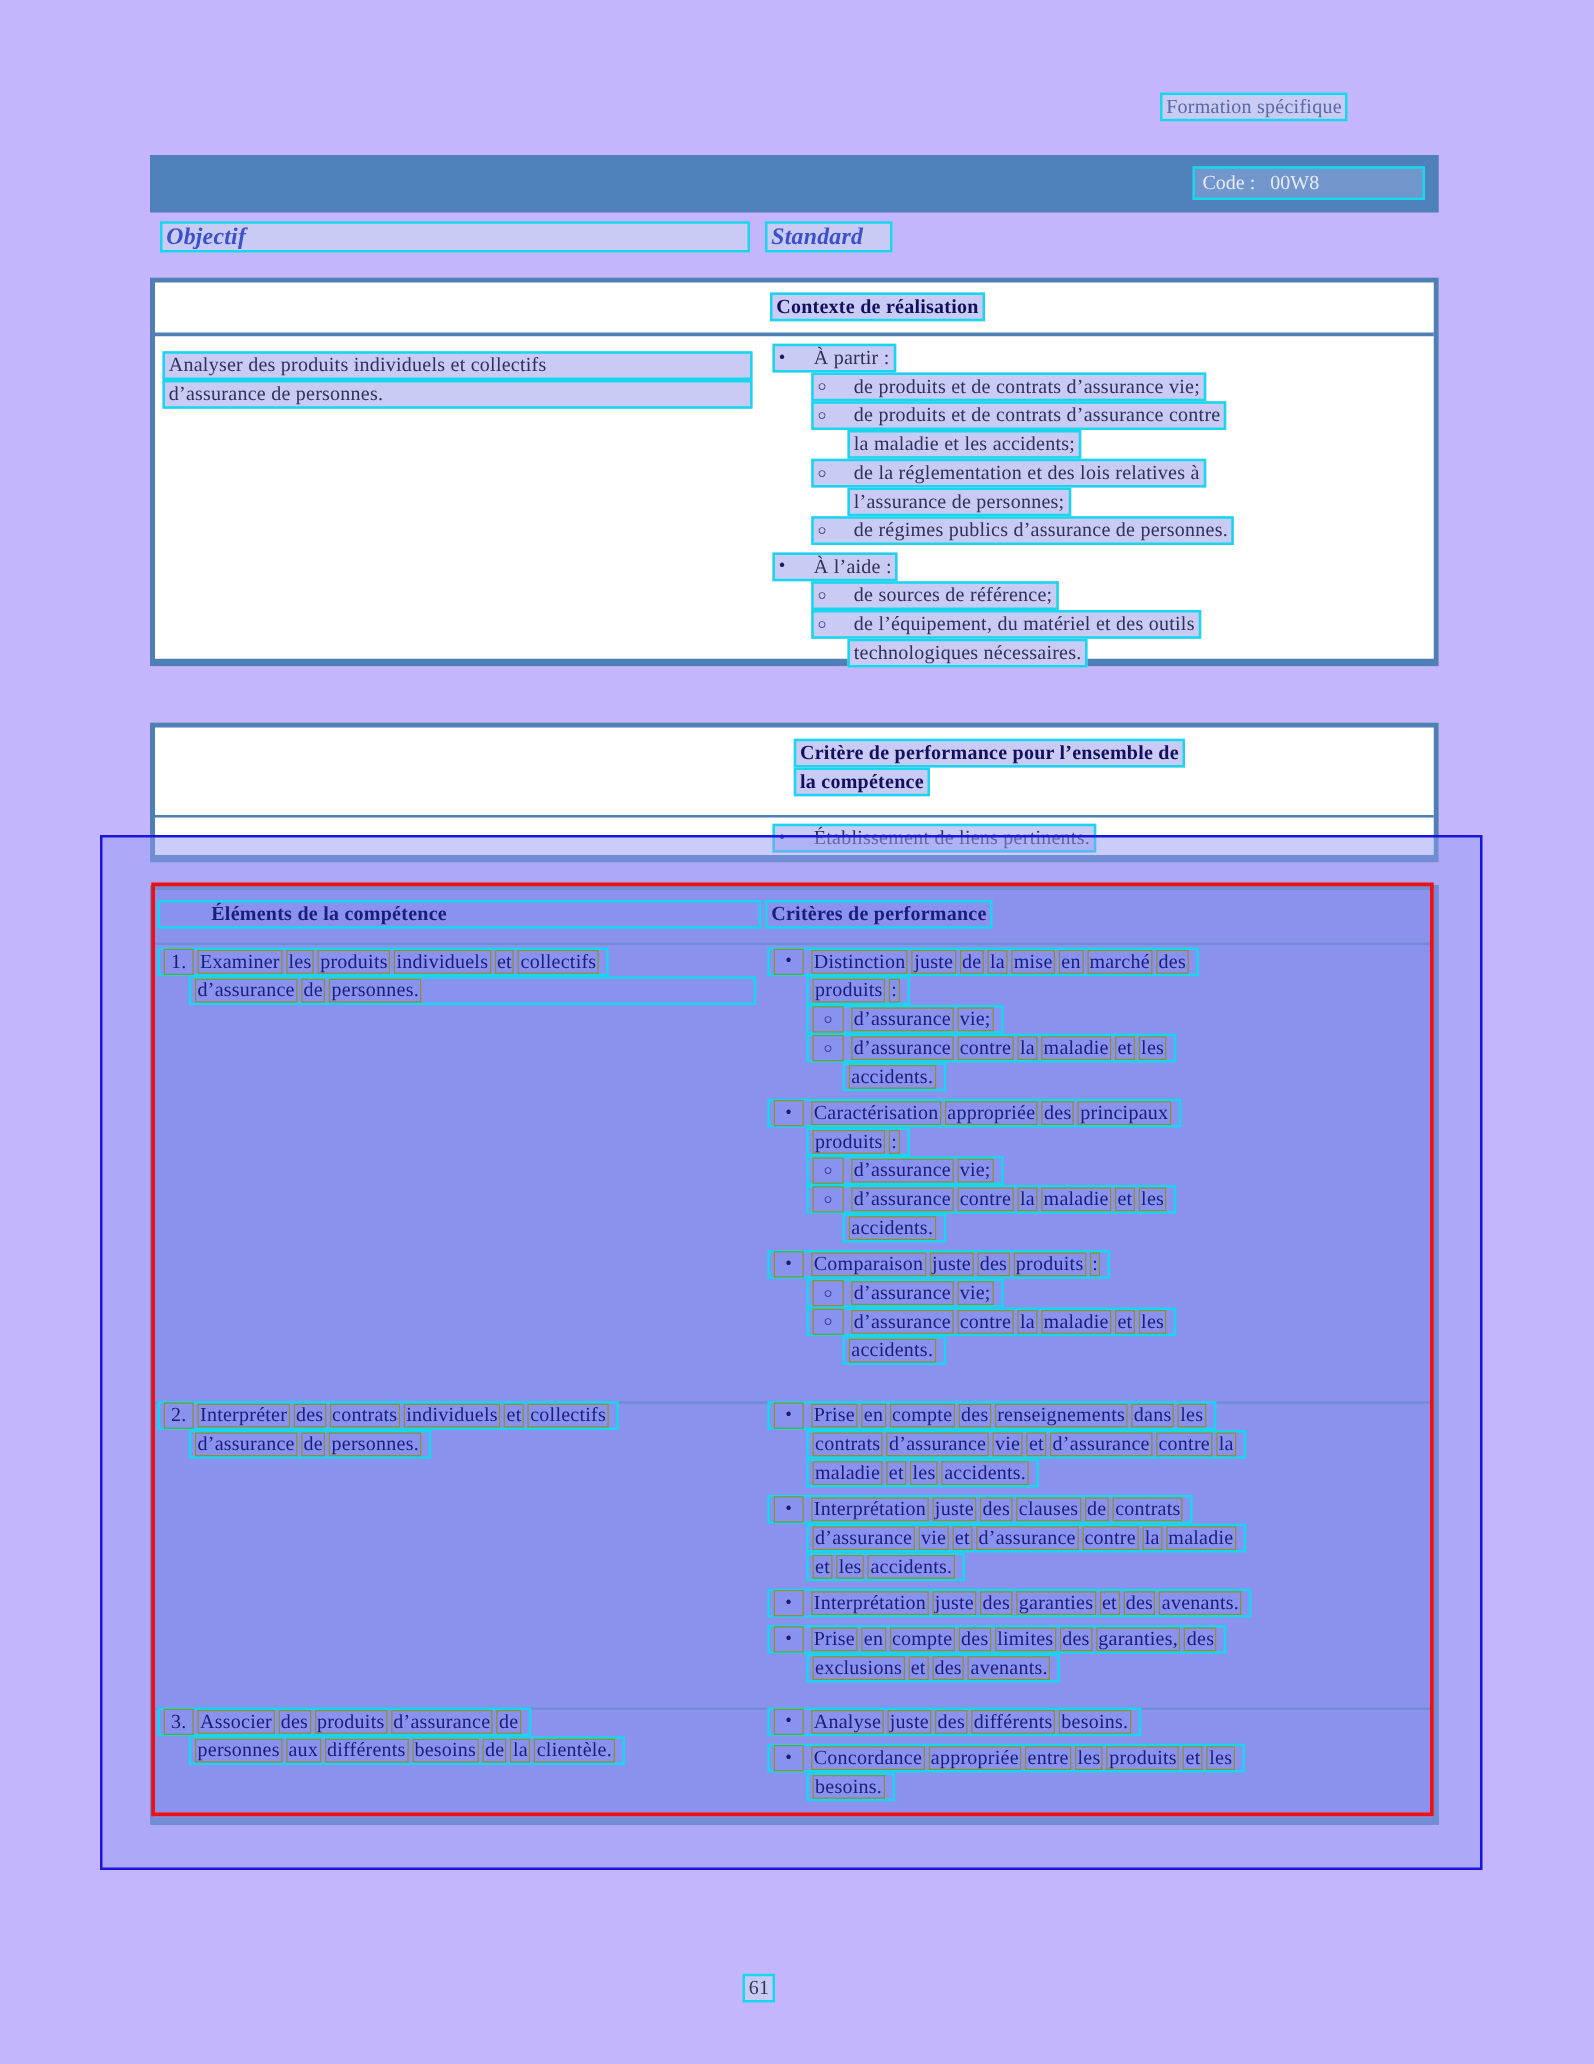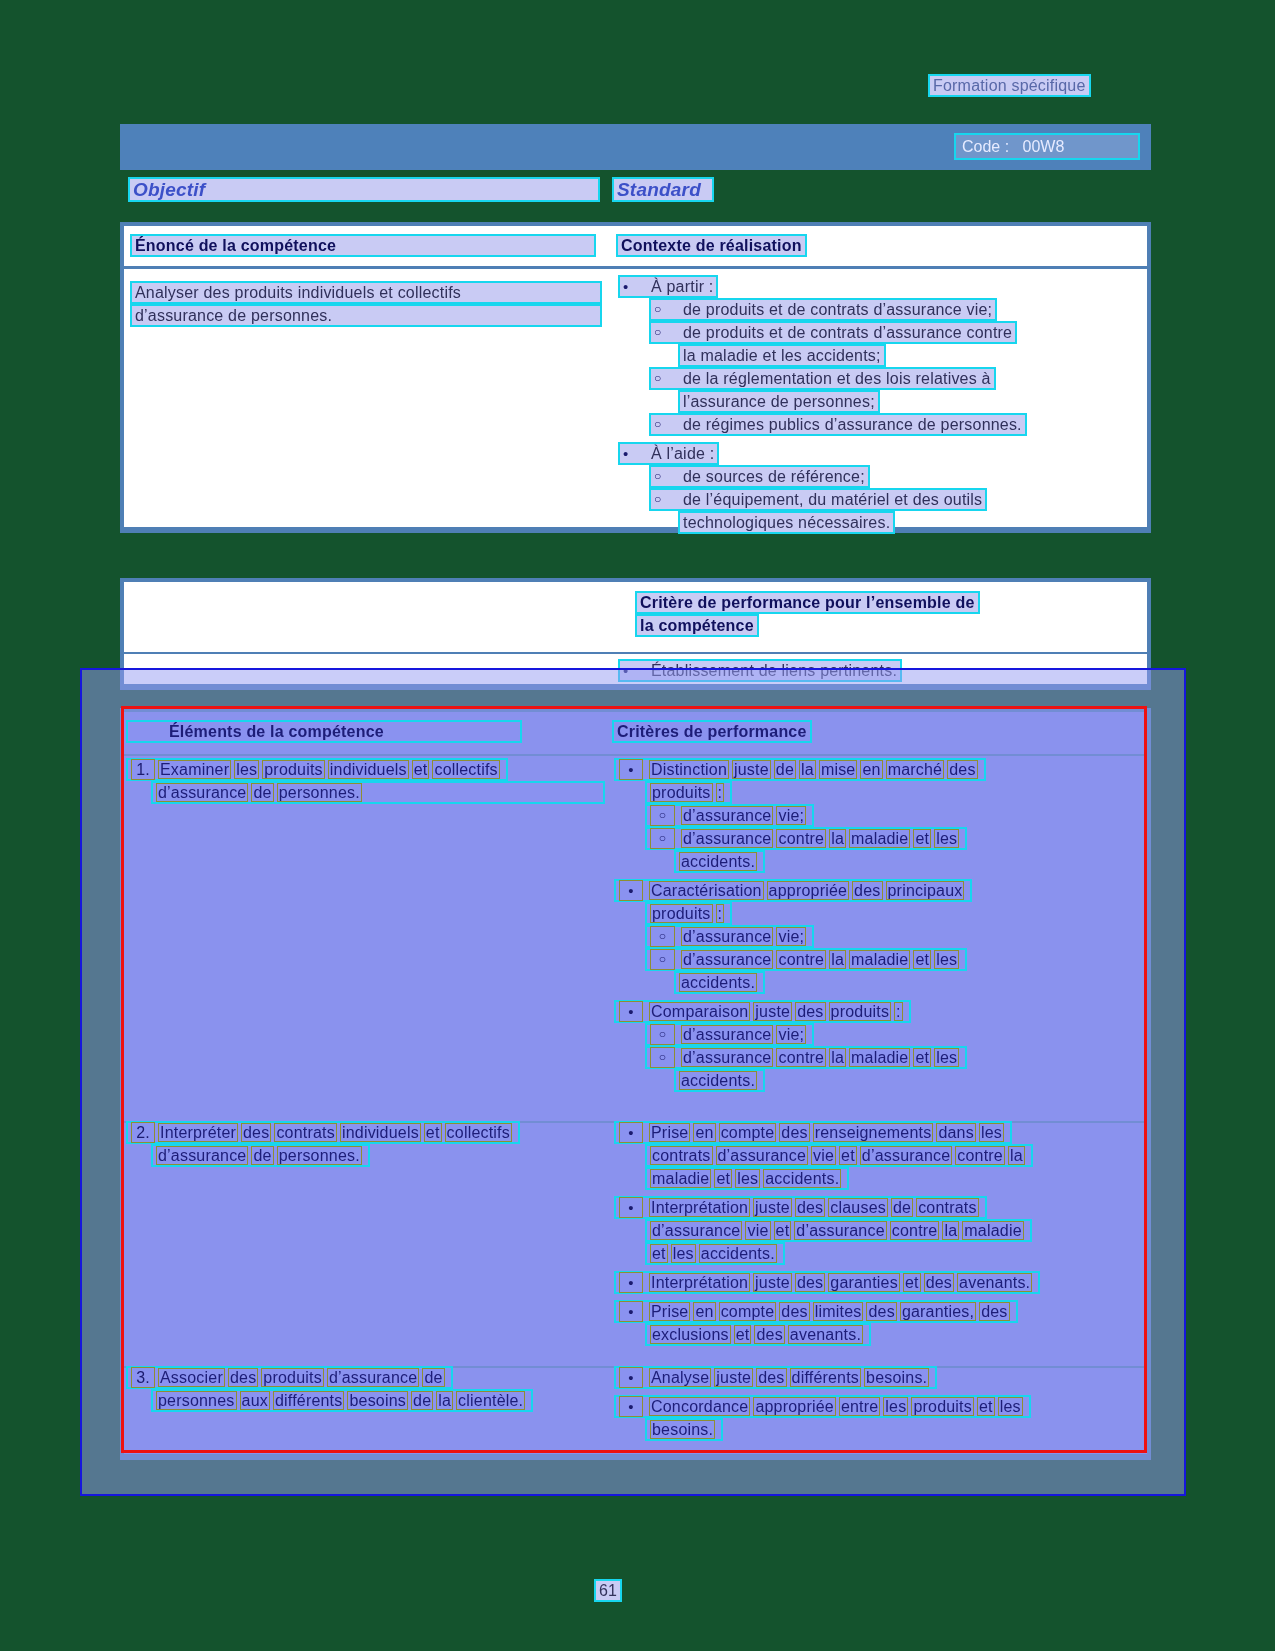--- a/index.html
+++ b/index.html
@@ -8,22 +8,22 @@
     --cyan:#17d6ee;
     --lav:#c9cbf4;
     --navy:#30305a;
     --head:#10105c;
     --onavy:#1d1d78;
     --wordb:#8e8e33;
     --t3line:#8a92f0;
   }
   html,body{margin:0;padding:0;background:#ffffff;}
   .page{
-    position:relative;width:1275px;height:1651px;background:#14532d;
-    font-family:Liberation Sans, sans-serif;color:var(--navy);overflow:hidden;
+    position:relative;width:1275px;height:1651px;background:#c4b5fd;
+    font-family:Liberation Serif, serif;color:var(--navy);overflow:hidden;
   }
   
   .hl{
     display:inline-flex;align-items:center;box-sizing:border-box;
     border:2px solid var(--cyan);background:var(--lav);
     height:23px;padding:0 3px;font-size:16px;letter-spacing:.2px;white-space:nowrap;
   }
   .line{height:23px;display:flex;align-items:flex-start;padding-left:19px;}
   .line.gap{margin-top:6px;}
   .mk{display:inline-block;color:#1b1b6e;flex:0 0 auto;}
@@ -89,21 +89,21 @@
   }
   .t3sep{position:absolute;left:0;width:100%;height:2px;background:var(--steel);}
   .sep1{top:42px;} .sep2{top:409px;} .sep3{top:654px;}
   .t3content{position:absolute;left:120px;top:708px;width:1031px;height:752px;z-index:15;color:var(--onavy);}
   .t3content .hl{background:var(--t3line);color:var(--onavy);}
   .t3content .abs{position:absolute;}
   .h3l{left:6px;top:12px;} .h3r{left:492px;top:12px;}
   .r1l{left:6px;top:50px;}  .r1r{left:492px;top:50px;}
   .r2l{left:6px;top:413px;} .r2r{left:492px;top:413px;}
   .r3l{left:6px;top:658px;} .r3r{left:492px;top:658px;}
-  .w483{width:396px;padding-left:41px;}
+  .w483{width:483px;padding-left:41px;}
   
   .w{display:inline-block;border:1px solid var(--wordb);padding:0 1px;margin-right:3px;line-height:17px;}
   .mk.wb{border:1px solid var(--wordb);text-align:center;}
 
   
   .footer{position:absolute;left:687px;top:1553px;color:#33335c;}
   .pagenum{position:absolute;left:594px;top:1579px;color:#33335c;}
 </style>
 </head>
 <body>
@@ -118,21 +118,20 @@
     <span class="codebox">Code :   00W8</span>
   </div>
 
   <div class="objstd">
     <span class="hl obj-box">Objectif</span>
     <span class="hl std-box">Standard</span>
   </div>
 
   <div class="tbl t1">
     <div class="t-header">
-      <span class="cell-l hl w466 bold">Énoncé de la compétence</span>
       <span class="cell-r hl bold">Contexte de réalisation</span>
     </div>
     <div class="t-body">
       <div class="cell-l">
 
           <div class="line num">
             <span class="hl" style="width: 472px;">
               <span class="tx">Analyser des produits individuels et collectifs</span>
             </span>
           </div>

